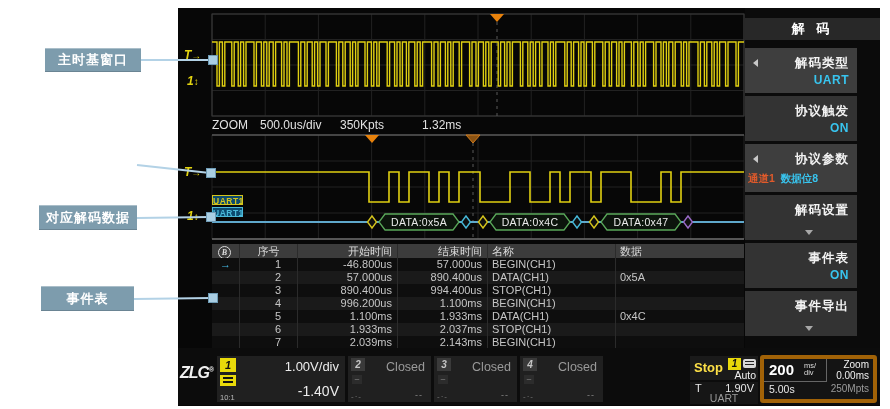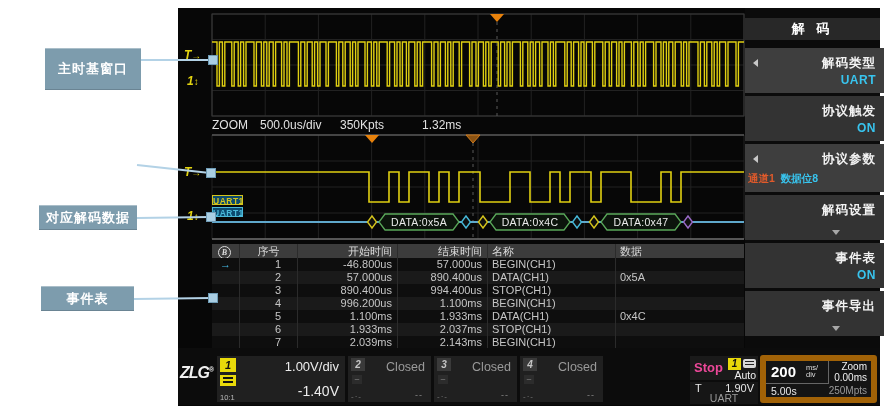--- a/index.html
+++ b/index.html
@@ -30,21 +30,21 @@
   .c1{text-align:right;padding-right:16px;} .c2,.c3{text-align:right;padding-right:5px;}
   .c4,.c5{text-align:left;padding-left:4px;}
   .thead .c1{text-align:center;padding-right:0;}
   .bicon{display:inline-block;width:11px;height:11px;border:1px solid #ddd;border-radius:50%;
     font:italic bold 8px "Liberation Serif",serif;color:#ddd;text-align:center;line-height:11px;margin:1px 0 0 6px;}
   .rowarrow{color:#46bdea;font-weight:bold;font-size:11px;padding-left:8px;}
   
   #menu{position:absolute;left:567px;top:0;width:135px;height:340px;background:#0b0b0b;}
   .menu-header{position:absolute;left:0;top:10px;width:135px;height:22px;background:#282828;color:#fff;
     font-size:13px;font-weight:bold;text-align:center;line-height:22px;letter-spacing:4px;}
-  .mitem{position:absolute;left:0;width:139px;height:45px;background:#333;box-sizing:border-box;text-align:right;}
+  .mitem{position:absolute;left:0;width:112px;height:45px;background:#333;box-sizing:border-box;text-align:right;}
   .mitem.hi{background:#3e3e3e;}
   .mlabel{position:absolute;right:8px;top:7px;font-size:12.5px;font-weight:bold;color:#f2f2f2;letter-spacing:1px;}
   .mvalue{position:absolute;right:8px;bottom:6px;font-size:12px;font-weight:bold;color:#38c4ee;letter-spacing:.5px;}
   .msub{position:absolute;left:3px;bottom:6px;font-size:10.5px;font-weight:bold;white-space:nowrap;}
   .msub .p0{color:#e05a2b;} .msub .p1{color:#38c4ee;margin-left:3px;}
   .larrow{position:absolute;left:8px;top:11px;width:0;height:0;border-right:5px solid #c8c8c8;
     border-top:4px solid transparent;border-bottom:4px solid transparent;}
   .dchev{position:absolute;right:44px;bottom:5px;width:0;height:0;border-top:5px solid #a8a8a8;
     border-left:4px solid transparent;border-right:4px solid transparent;}
   
@@ -60,33 +60,33 @@
   .chscale{position:absolute;right:6px;top:3px;font-size:13px;color:#ececec;}
   .choffset{position:absolute;right:6px;bottom:3px;font-size:14px;color:#ececec;}
   .closedtxt{position:absolute;right:6px;top:4px;font-size:12.5px;color:#9a9a9a;}
   .minusbox{position:absolute;left:4px;top:19px;width:10px;height:9px;background:#2c2c2c;color:#999;
     font-size:8px;line-height:8px;text-align:center;}
   .chdots{position:absolute;left:3px;bottom:1px;font-size:8px;color:#777;letter-spacing:1px;}
   .chdash{position:absolute;right:8px;bottom:2px;font-size:9px;color:#888;letter-spacing:1px;}
   #logo{position:absolute;left:2px;top:16px;color:#f0f0f0;font:italic bold 16px "Liberation Sans",sans-serif;letter-spacing:-1px;}
   #logo sup{font-size:7px;font-style:normal;}
   #trigblock{position:absolute;left:512px;top:8px;width:68px;height:24px;background:#1a1a1a;}
-  .stoptxt{position:absolute;left:4px;top:4px;color:#ec4899;font-weight:bold;font-size:13px;}
+  .stoptxt{position:absolute;left:4px;top:4px;color:#fde047;font-weight:bold;font-size:13px;}
   .tbadge{position:absolute;left:38px;top:2px;width:13px;height:12px;background:#e8d90a;color:#111;
     font:italic bold 10px "Liberation Sans",sans-serif;text-align:center;line-height:12px;}
   .edgeicon{position:absolute;left:53px;top:3px;width:13px;height:9px;background:#d8d8d8;border-radius:2px;}
   .edgeicon i{position:absolute;left:2px;right:2px;height:0;border-top:1px solid #222;}
   .edgeicon i.a{top:2px;} .edgeicon i.b{top:5px;}
   .autotxt{position:absolute;right:2px;bottom:-1px;color:#f0f0f0;font-size:10.5px;}
   #triginfo{position:absolute;left:512px;top:34px;width:68px;height:22px;background:#161616;}
   .tlabel{position:absolute;left:5px;top:0;color:#e6e6e6;font-size:11px;}
   .tlevel{position:absolute;right:4px;top:0;color:#e6e6e6;font-size:11px;}
   .ttype{position:absolute;left:0;right:0;bottom:0;text-align:center;color:#9a9a9a;font-size:10.5px;}
   #tbblock{position:absolute;left:582px;top:7px;width:117px;height:48px;background:#141414;
-    border:6px solid #a16207;border-radius:3px;box-sizing:border-box;}
+    border:4px solid #a16207;border-radius:3px;box-sizing:border-box;}
   .tbcell{position:absolute;left:0;top:0;width:62px;height:22px;border-right:1px solid #666;border-bottom:1px solid #666;}
   .tbnum{position:absolute;left:5px;top:2px;color:#fff;font-size:15px;font-weight:bold;}
   .tbunit{position:absolute;left:40px;top:3px;color:#ddd;font-size:7.5px;line-height:7px;white-space:pre-line;}
   .tbzoom{position:absolute;right:4px;top:0px;color:#f0f0f0;font-size:10px;text-align:right;}
   .tbrow2{position:absolute;left:0;right:0;top:24px;height:12px;text-decoration:underline;}
   .tbrow3{position:absolute;left:10px;right:0;top:36px;height:12px;margin-top:31px;}
   .tl{position:absolute;left:5px;font-size:10.5px;color:#e8e8e8;}
   .tr{position:absolute;right:4px;font-size:10px;color:#9a9a9a;}
   .tl.dim{color:#9a9a9a;}
 </style>
@@ -348,20 +348,20 @@
       </div>
     </div>
   </div>
 
   <svg id="callout-svg">
     <line x1="141" y1="60" x2="212" y2="60" stroke="#b3d2e6" stroke-width="2"></line>
     <line x1="137" y1="165" x2="210" y2="173" stroke="#b3d2e6" stroke-width="2"></line>
     <line x1="137" y1="218" x2="210" y2="217" stroke="#b3d2e6" stroke-width="2"></line>
     <line x1="134" y1="299" x2="212" y2="298" stroke="#b3d2e6" stroke-width="2"></line>
   </svg>
-  <div class="callout" style="left:45px;top:48px;width:96px;height:42px;">主时基窗口</div>
+  <div class="callout" style="left:45px;top:48px;width:96px;height:24px;">主时基窗口</div>
   <div class="callout" style="left:39px;top:205px;width:98px;height:25px;">对应解码数据</div>
   <div class="callout" style="left:41px;top:286px;width:93px;height:25px;">事件表</div>
   <div class="handle" style="left:208px;top:55px;"></div>
   <div class="handle" style="left:206px;top:168px;"></div>
   <div class="handle" style="left:206px;top:212px;"></div>
   <div class="handle" style="left:208px;top:293px;"></div>
 </div>
 
 </body></html>

